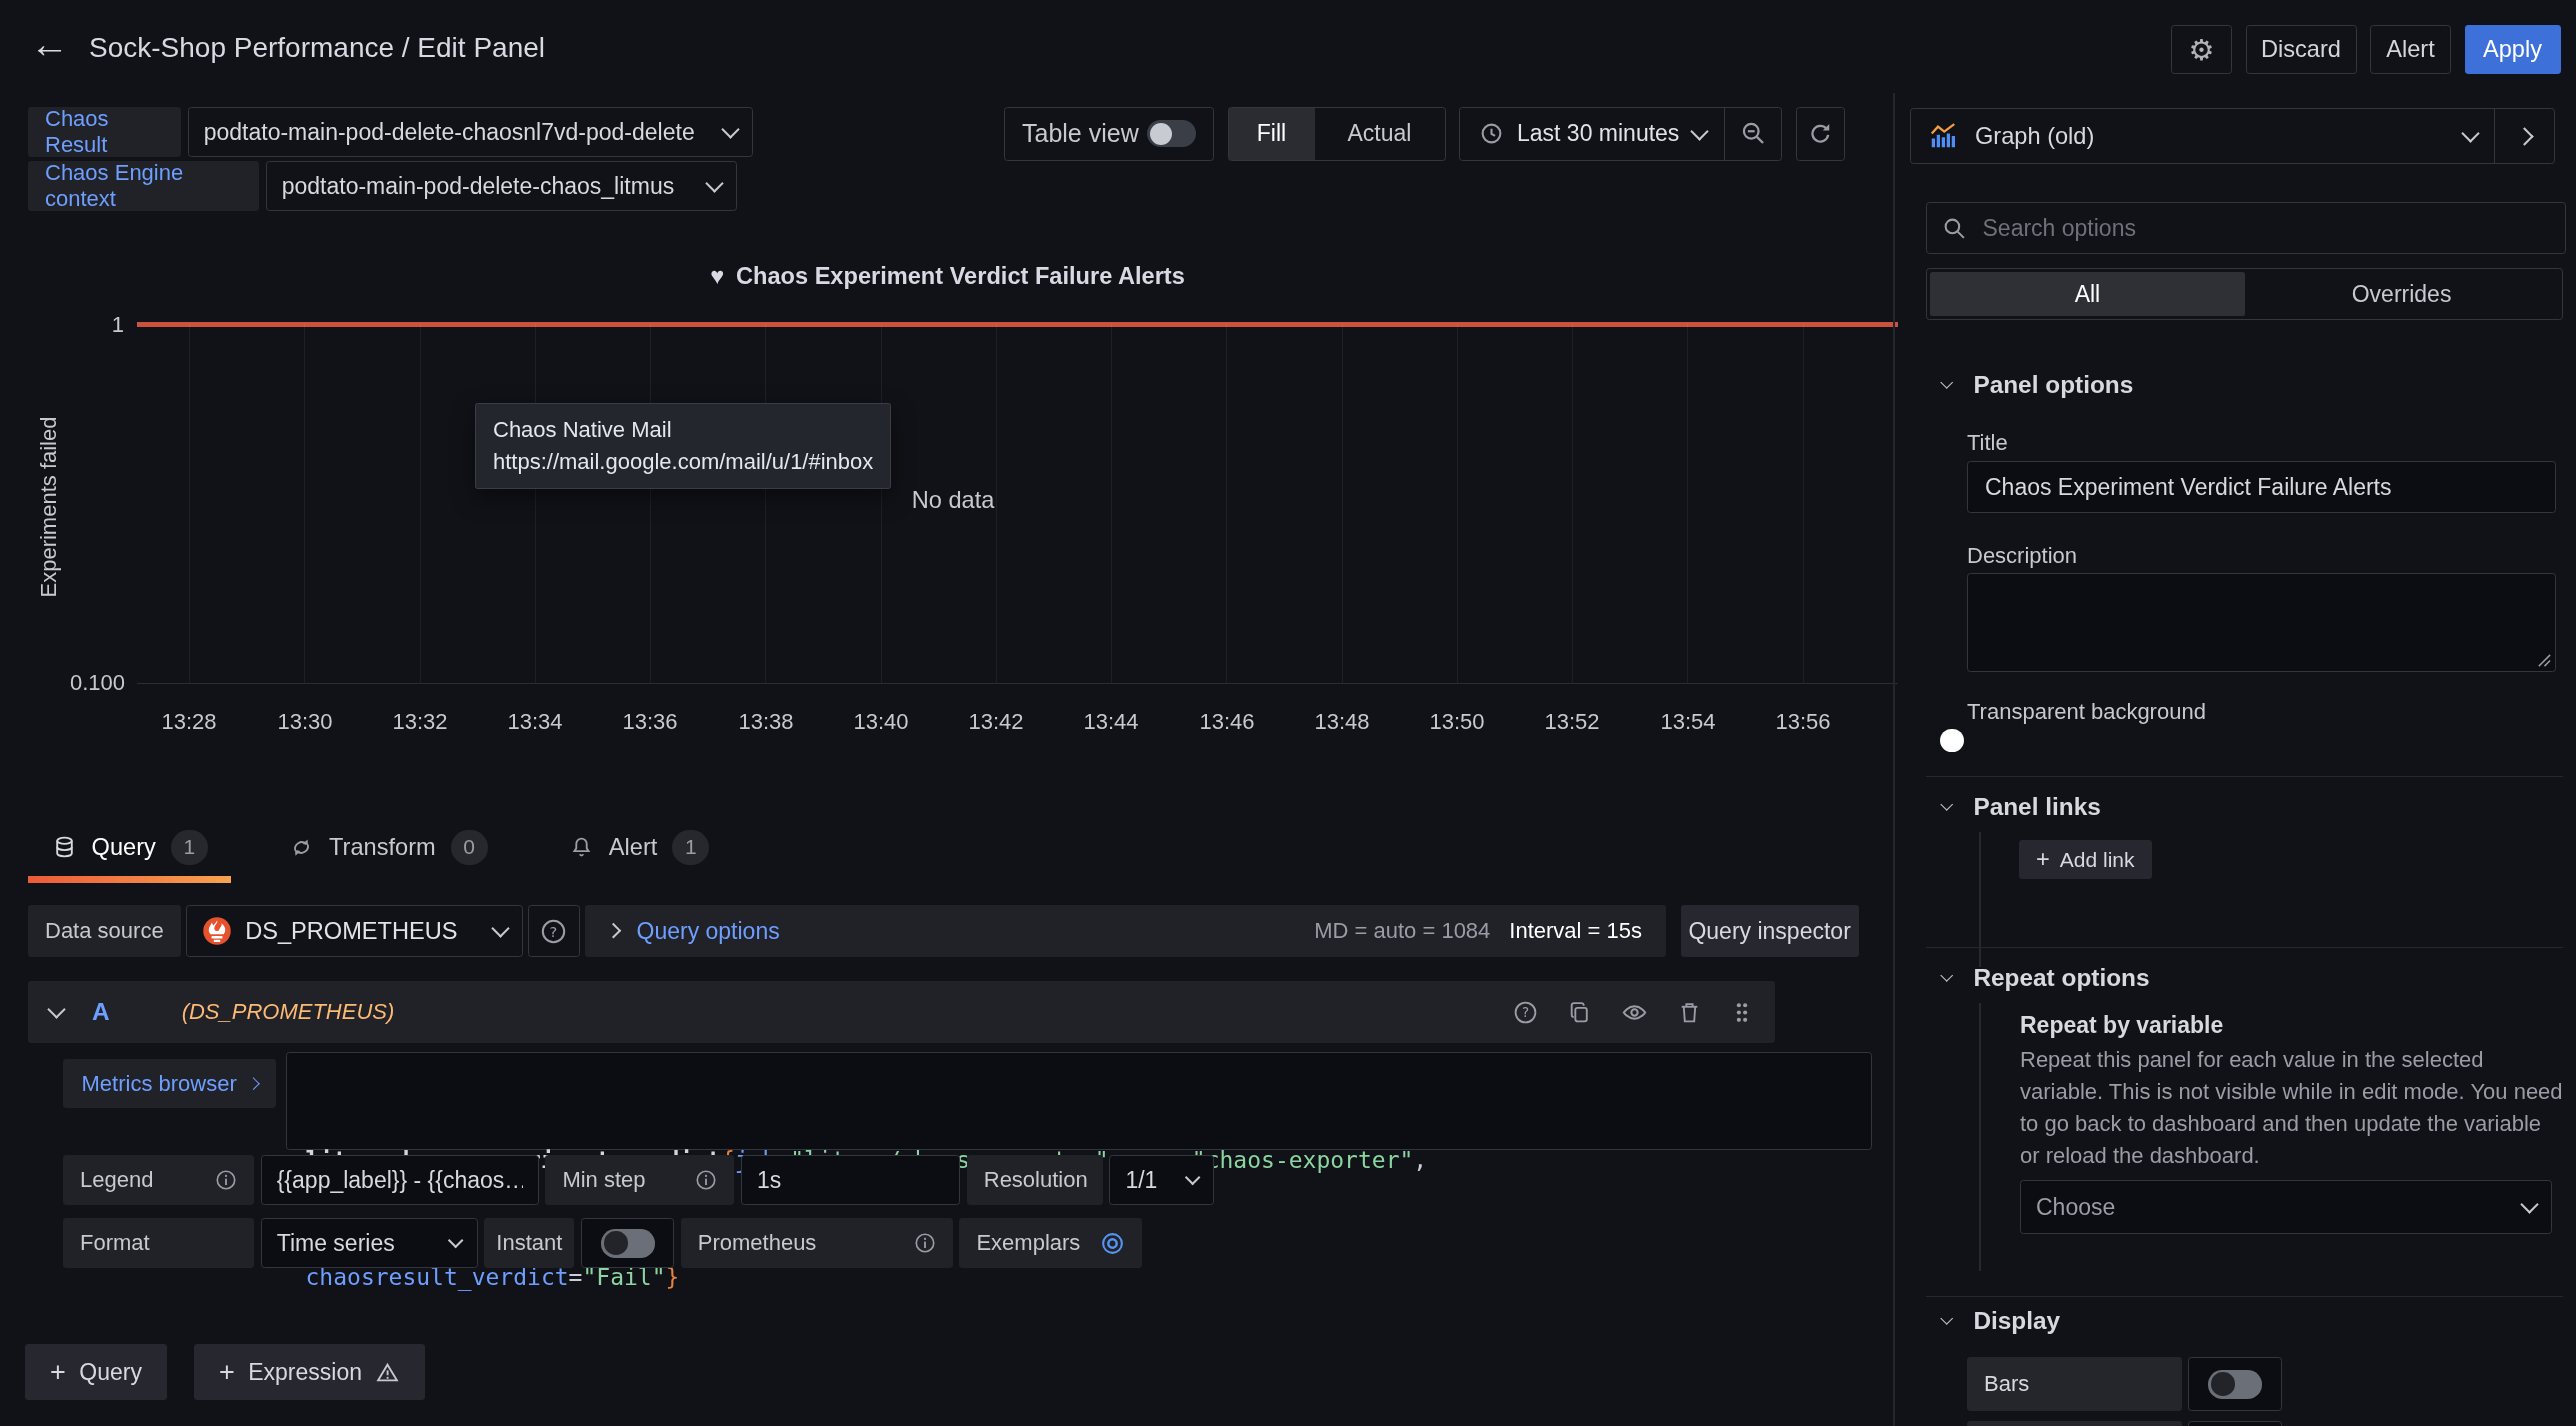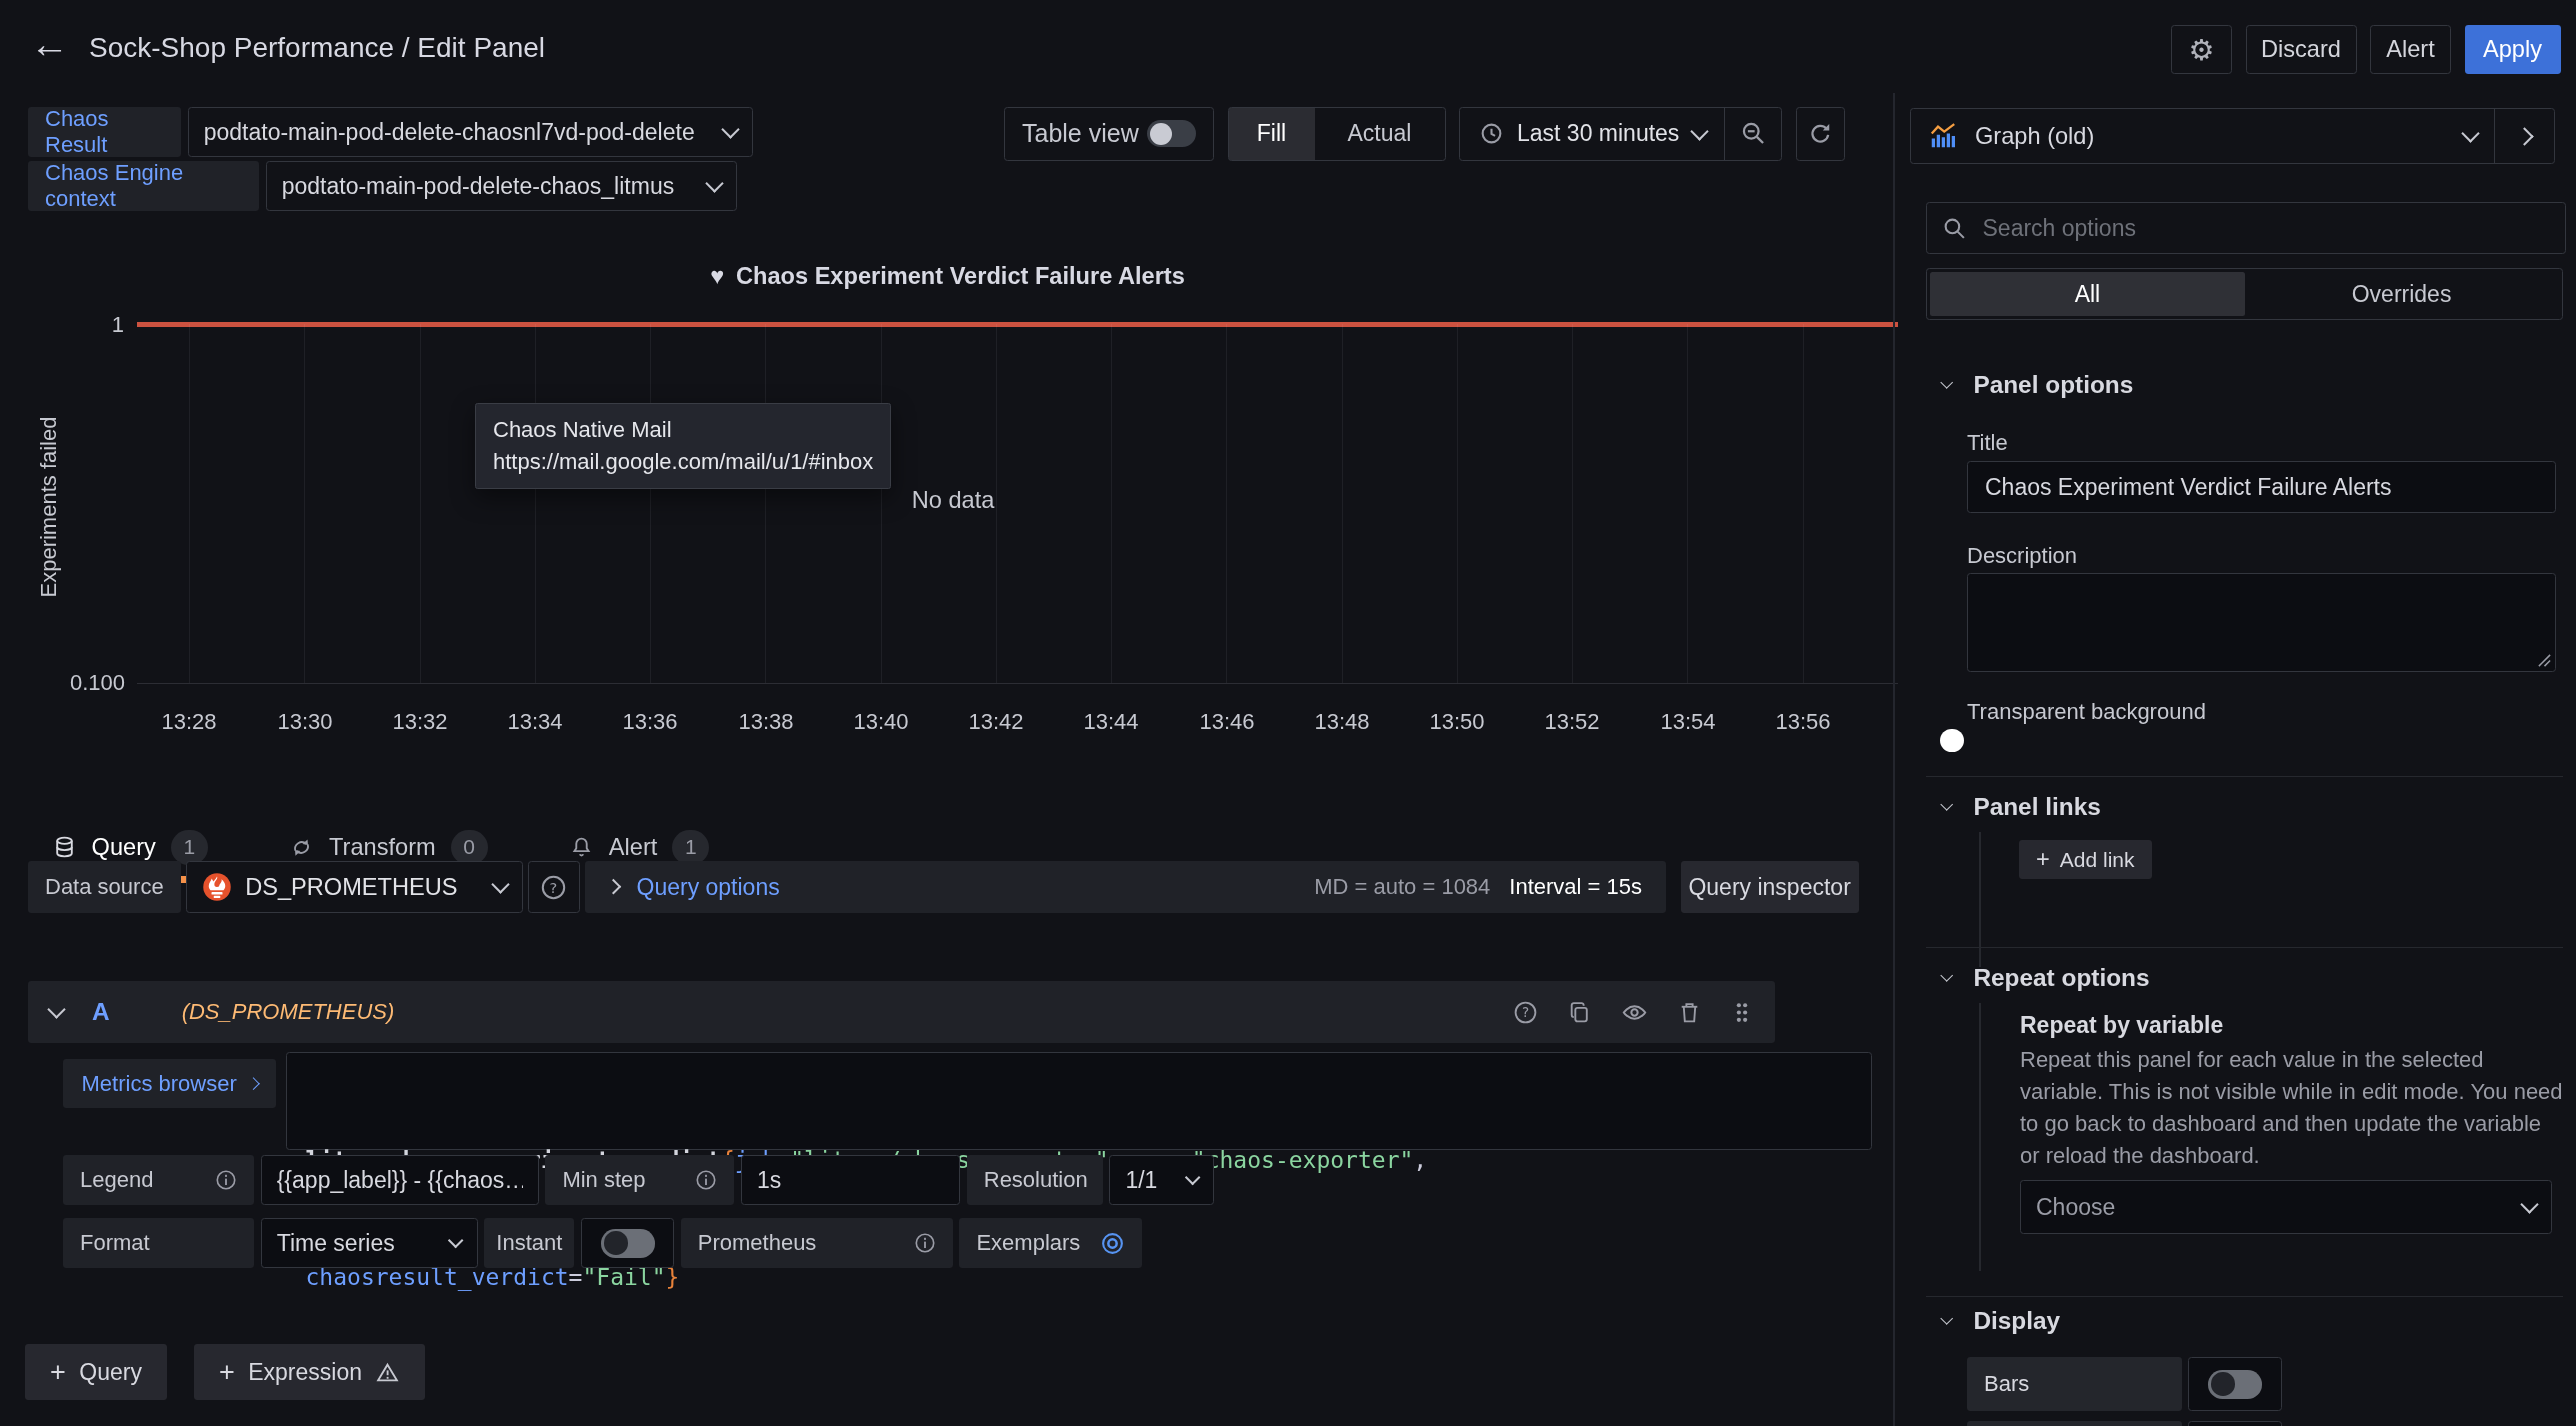--- a/index.html
+++ b/index.html
@@ -220,21 +220,21 @@
         <svg width="25" height="25" viewBox="0 0 24 24">
             <path d="M12 3.5a5 5 0 0 0-5 5v4.2L5.2 15.5h13.6L17 12.7V8.5a5 5 0 0 0-5-5z" fill="none" stroke="currentColor" stroke-width="1.8"></path>
             <path d="M10.4 18.5a1.7 1.7 0 0 0 3.2 0" fill="none" stroke="currentColor" stroke-width="1.8"></path>
           </svg>
       </span>
       <span>Alert</span>
       <span class="badge">1</span>
     </div>
   </div>
 
-  <div class="abs row" style="left:28px;top:768px;gap:5px;height:52px">
+  <div class="abs row" style="left:28px;top:812px;gap:5px;height:52px">
     <div class="chip" style="height:52px">Data source</div>
     <div class="selectbox" style="width:337px;height:52px;background:#111217">
       <span class="row" style="gap:13.5px">
         <span class="icon">
           <svg width="30" height="30" viewBox="0 0 24 24">
               <circle cx="12" cy="12" r="11" fill="#e6522c"></circle>
               <path d="M12 3.6c1.1 2-2.1 3.6-2.1 6.2a2.1 2.1 0 0 0 4.2.2c1.3-1.6 2-2.7 1.5-4.2 1.9 1.5 3 3.4 3 5.3 0 1.3-.5 2.5-1.4 3.4H6.8c-.9-.9-1.4-2.1-1.4-3.4 0-2.6 1.9-3.8 2.4-5.9.4 1 .9 1.7 1.6 2.4.8-1.6 2.1-2.6 2.6-4z" fill="#fff"></path>
               <rect x="7.6" y="16" width="8.8" height="2" rx="0.5" fill="#fff"></rect>
               <rect x="9.4" y="19" width="5.2" height="1.8" rx="0.5" fill="#fff"></rect>
             </svg>

